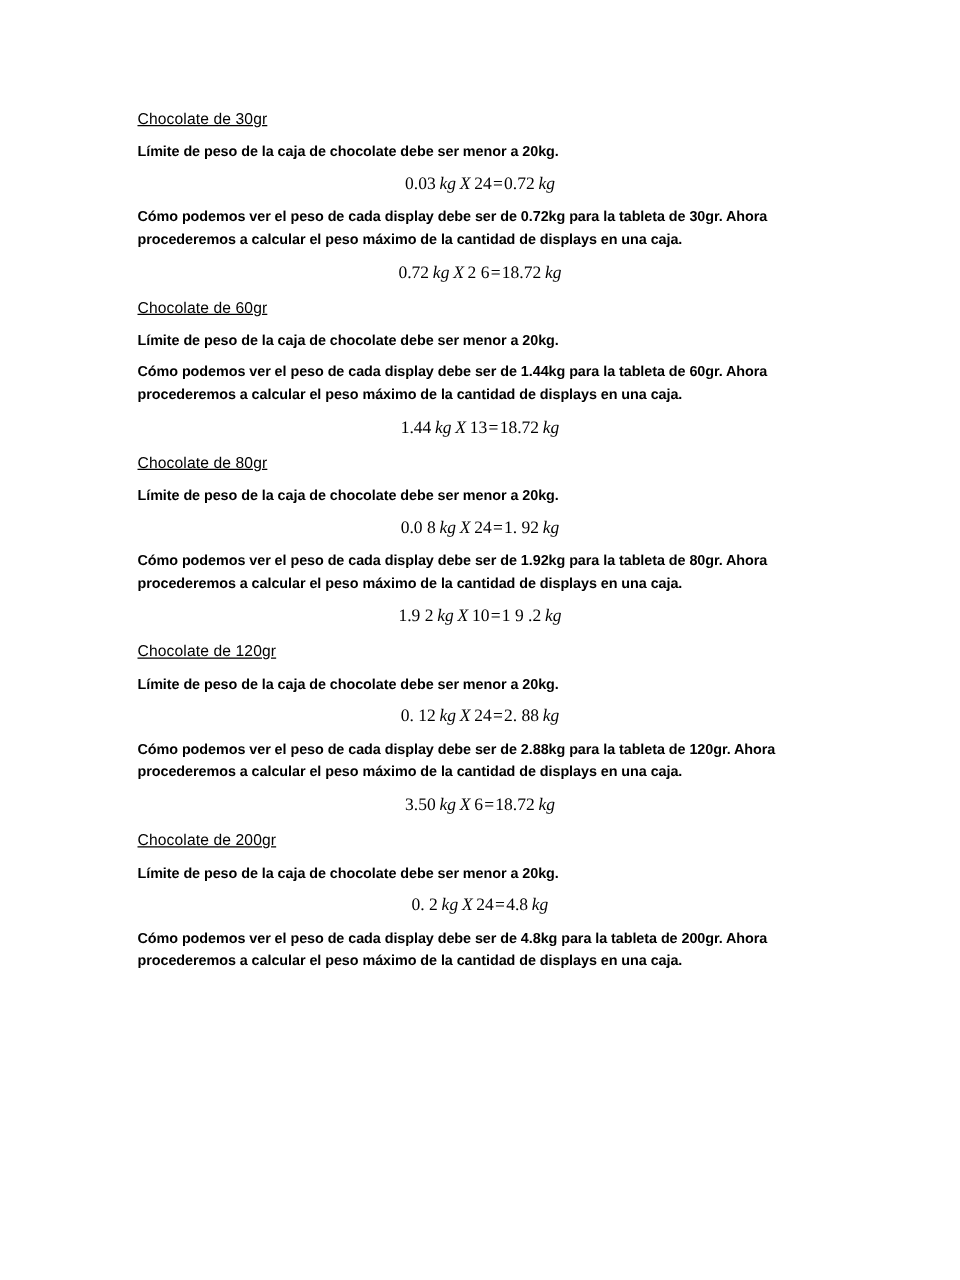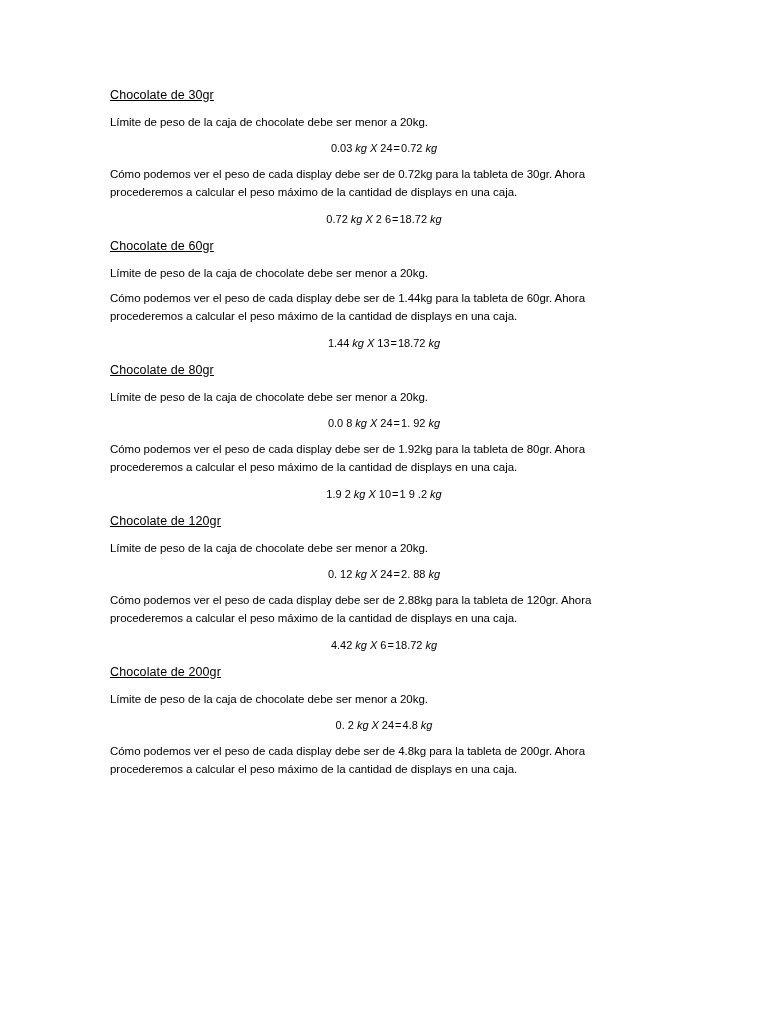--- a/index.html
+++ b/index.html
@@ -29,36 +29,36 @@
       font-size: 12.5px;
       font-weight: normal;
       text-decoration: underline;
       line-height: 18px;
       height: 18px;
       margin: 0 0 10px 0;
       letter-spacing: 0.1px;
     }
     .para {
       font-size: 11.5px;
-      font-weight: normal;
+      font-weight: bold;
       line-height: 17.5px;
       margin: 0;
       letter-spacing: -0.05px;
     }
     .para.limit {
       height: 18px;
       margin-bottom: 7px;
     }
     .para.desc {
       height: 36px;
       margin-bottom: 8px;
     }
     .equation {
-      font-family: Liberation Sans, sans-serif;
-      font-size: 11px;
+      font-family: Liberation Serif, serif;
+      font-size: 14px;
       text-align: center;
       line-height: 18px;
       height: 18px;
       margin: 0 0 9px 0;
       white-space: pre;
     }
     .equation .unit,
     .equation .var {
       font-style: italic;
     }
@@ -96,21 +96,21 @@
     <div class="equation"><span>0.0 8</span><span class="sp"></span><span class="unit">kg</span><span class="sp"></span><span class="var">X</span><span class="sp"></span><span>24</span><span class="op">=</span><span>1. 92</span><span class="sp"></span><span class="unit">kg</span></div>
     <div class="para desc">Cómo podemos ver el peso de cada display debe ser de 1.92kg para la tableta de 80gr. Ahora procederemos a calcular el peso máximo de la cantidad de displays en una caja.</div>
     <div class="equation"><span>1.9 2</span><span class="sp"></span><span class="unit">kg</span><span class="sp"></span><span class="var">X</span><span class="sp"></span><span>10</span><span class="op">=</span><span>1 9 .2</span><span class="sp"></span><span class="unit">kg</span></div>
   </div>
 
   <div class="section">
     <div class="heading">Chocolate de 120gr</div>
     <div class="para limit">Límite de peso de la caja de chocolate debe ser menor a 20kg.</div>
     <div class="equation"><span>0. 12</span><span class="sp"></span><span class="unit">kg</span><span class="sp"></span><span class="var">X</span><span class="sp"></span><span>24</span><span class="op">=</span><span>2. 88</span><span class="sp"></span><span class="unit">kg</span></div>
     <div class="para desc">Cómo podemos ver el peso de cada display debe ser de 2.88kg para la tableta de 120gr. Ahora procederemos a calcular el peso máximo de la cantidad de displays en una caja.</div>
-    <div class="equation"><span>4.42</span><span class="sp"></span><span class="unit">kg</span><span class="sp"></span><span class="var">X</span><span class="sp"></span><span>6</span><span class="op">=</span><span>18.72</span><span class="sp"></span><span class="unit">kg</span></div>
+    <div class="equation"><span>3.50</span><span class="sp"></span><span class="unit">kg</span><span class="sp"></span><span class="var">X</span><span class="sp"></span><span>6</span><span class="op">=</span><span>18.72</span><span class="sp"></span><span class="unit">kg</span></div>
   </div>
 
   <div class="section">
     <div class="heading">Chocolate de 200gr</div>
     <div class="para limit">Límite de peso de la caja de chocolate debe ser menor a 20kg.</div>
     <div class="equation"><span>0. 2</span><span class="sp"></span><span class="unit">kg</span><span class="sp"></span><span class="var">X</span><span class="sp"></span><span>24</span><span class="op">=</span><span>4.8</span><span class="sp"></span><span class="unit">kg</span></div>
     <div class="para desc">Cómo podemos ver el peso de cada display debe ser de 4.8kg para la tableta de 200gr. Ahora procederemos a calcular el peso máximo de la cantidad de displays en una caja.</div>
   </div>
 
 </div>

